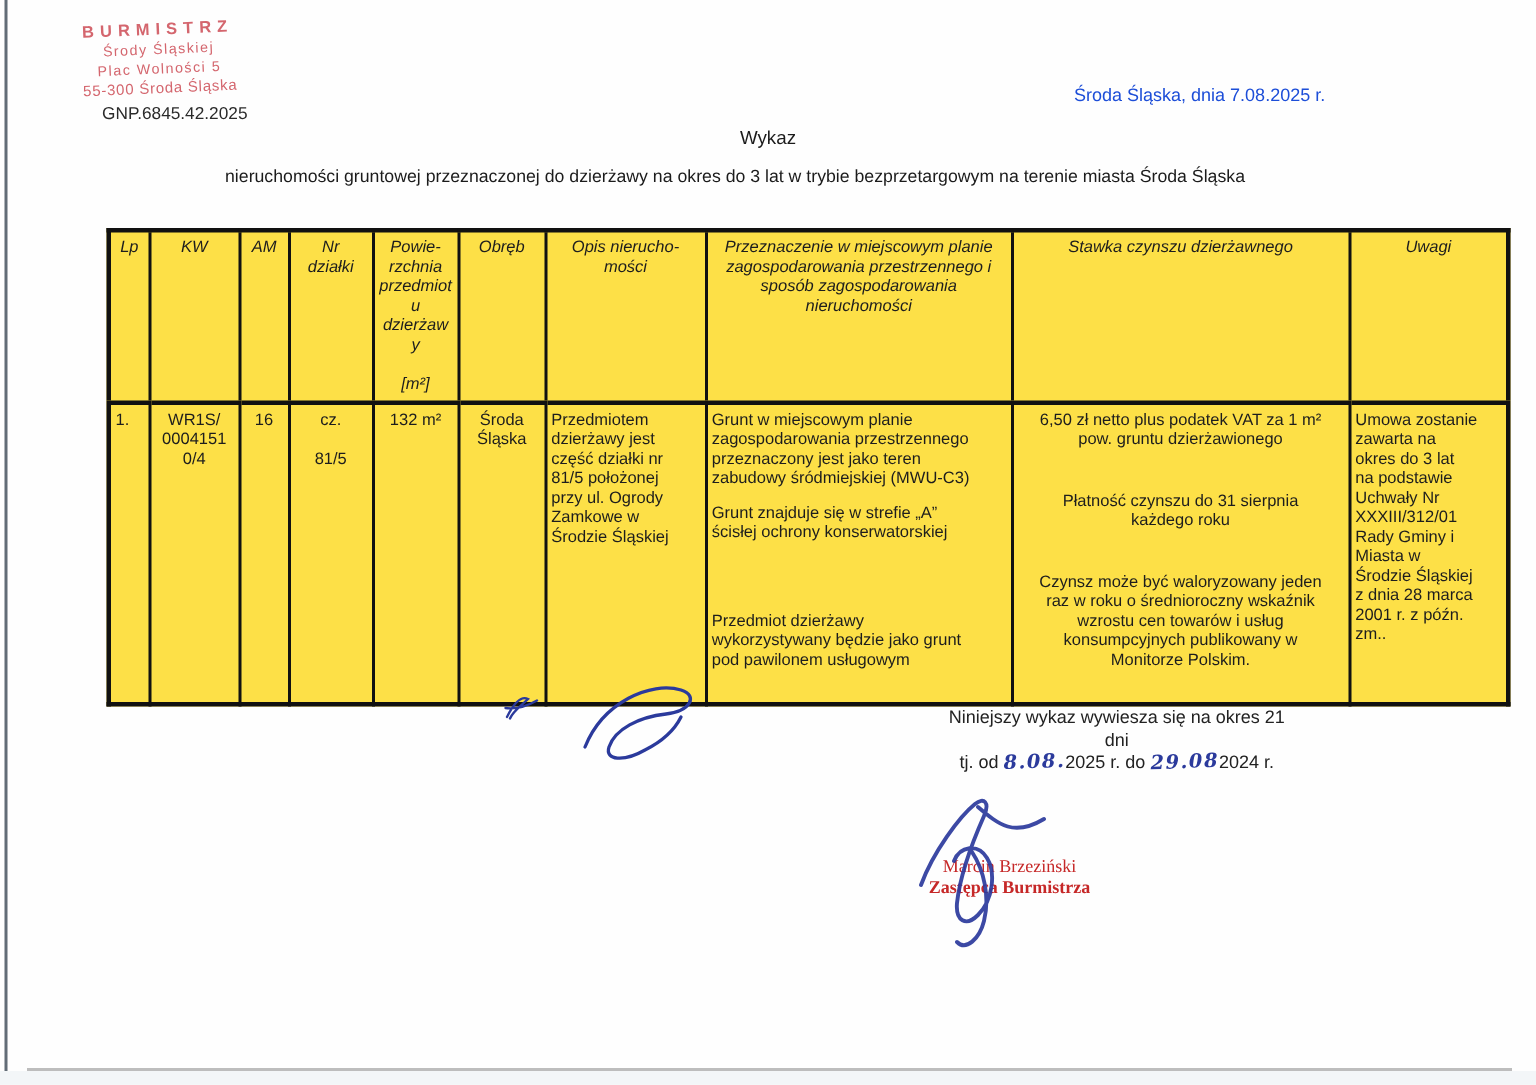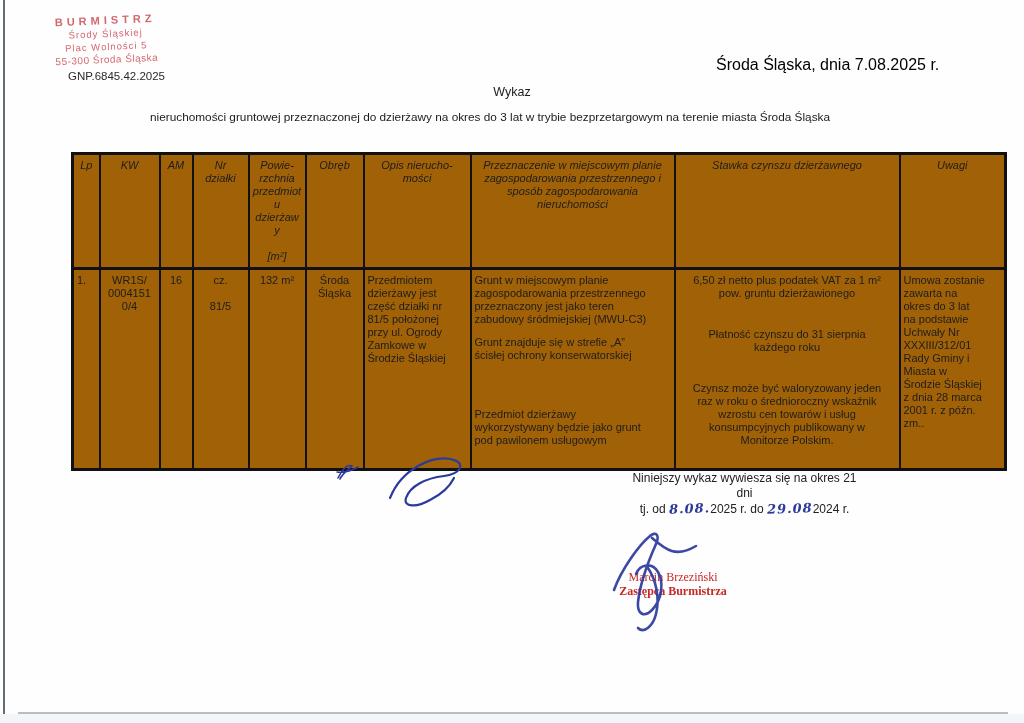--- a/index.html
+++ b/index.html
@@ -13,26 +13,26 @@
   .scan-edge-bottom{left:18px;top:712px;width:990px;height:2px;background:#bdbdbd;}
   .below-edge{left:0;top:714px;width:1024px;height:9px;background:#f3f6f8;}
   
   .stamp-top{left:26px;top:14px;width:160px;text-align:center;color:#d4666e;
     transform:rotate(-2.5deg);line-height:13px;}
   .stamp-top .l1{font-size:11px;letter-spacing:4px;font-weight:bold;}
   .stamp-top .l2{font-size:9.5px;letter-spacing:1px;}
   .stamp-top .l3{font-size:9.5px;letter-spacing:1px;}
   .stamp-top .l4{font-size:10px;letter-spacing:.5px;}
   .case-no{left:68px;top:70px;font-size:11.5px;color:#2a2a2a;}
-  .date-line{left:716px;top:56px;font-size:16px;color:#000000;}
+  .date-line{left:716px;top:56px;font-size:12px;color:#1d4ed8;}
   .doc-title{left:0;top:85px;width:1024px;text-align:center;font-size:12.5px;color:#1b1b1b;}
   .doc-subtitle{left:0;top:110px;width:980px;text-align:center;font-size:11.8px;color:#1b1b1b;}
   
   table.wykaz{position:absolute;left:71px;top:152px;border-collapse:collapse;table-layout:fixed;
-    width:933px;background:#a16207;}
+    width:933px;background:#fde047;}
   table.wykaz td{border:2px solid #111;vertical-align:top;font-size:11px;line-height:13px;
     padding:4px 3px;overflow:hidden;}
   table.wykaz{border:3px solid #111;}
   table.wykaz tr.hdr td{font-style:italic;text-align:center;height:94px;border-bottom:3px solid #111;}
   table.wykaz tr.body td{height:190px;}
   .pre{white-space:pre-line;}
   .tc{text-align:center;}
   .tl{text-align:left;}
   td.lp-cell{text-align:left;padding-left:5px;}
   .z-p2{margin-top:10px;}

